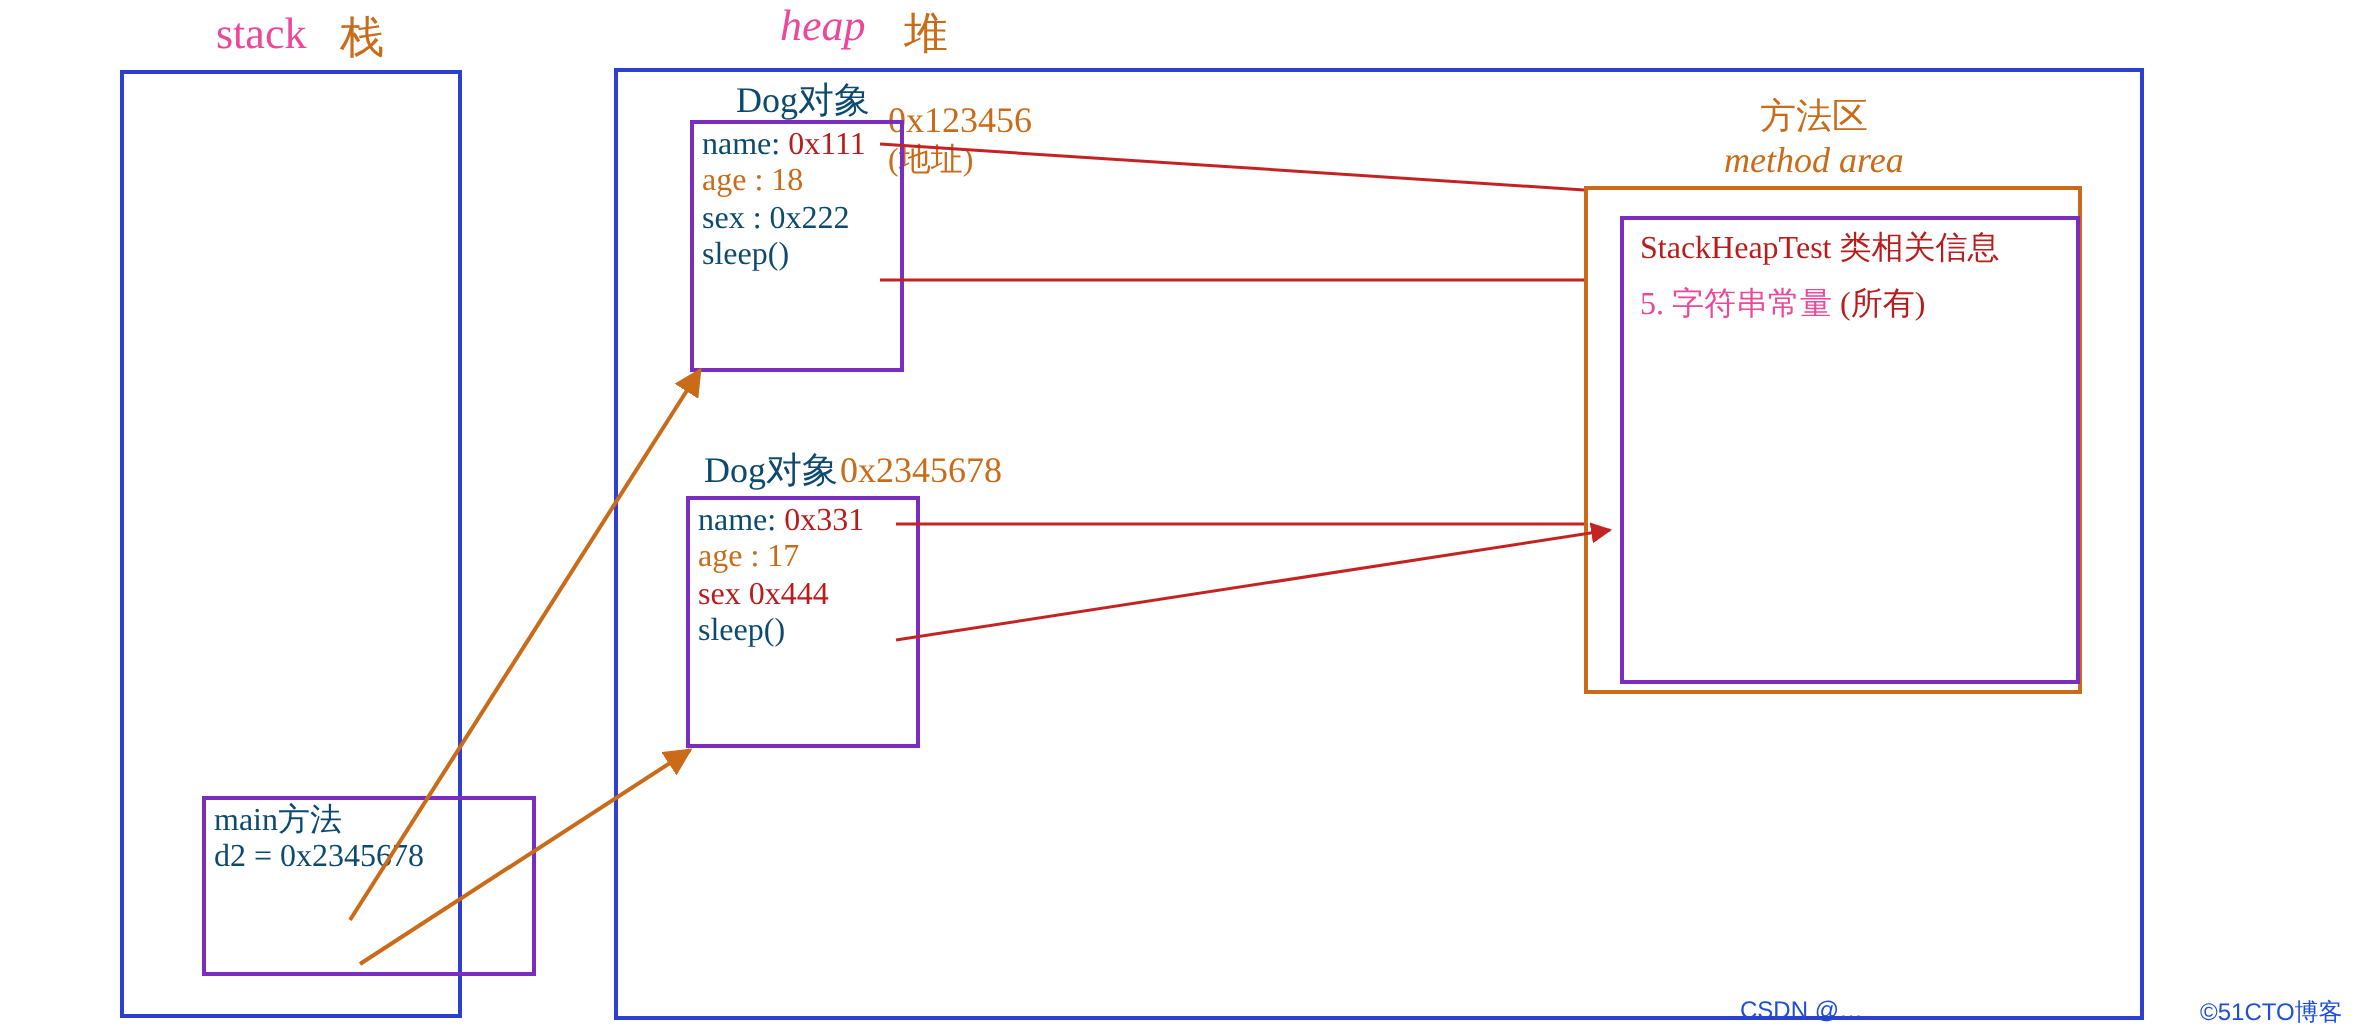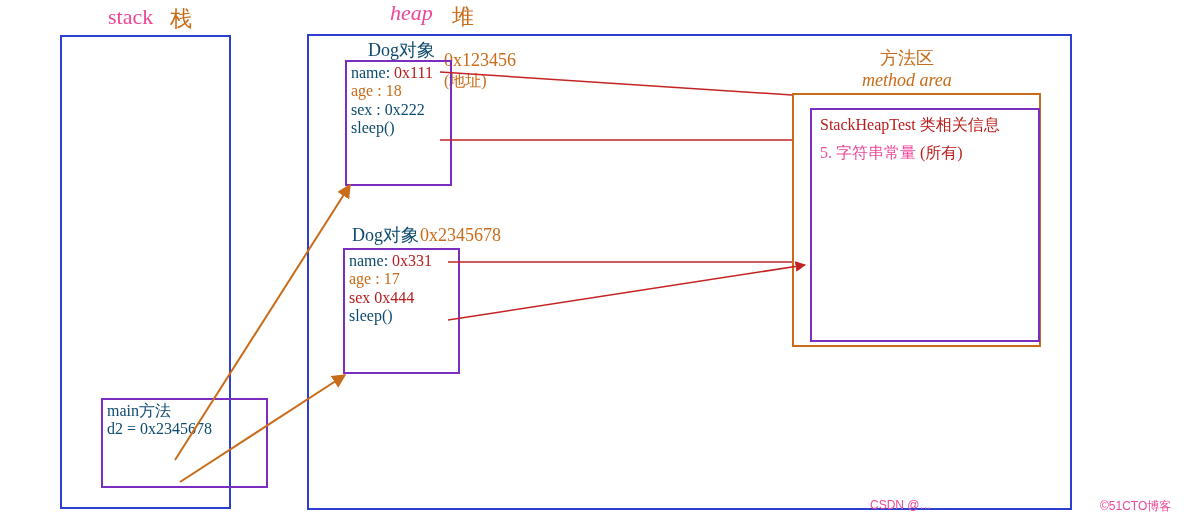--- a/index.html
+++ b/index.html
@@ -2,21 +2,21 @@
 <html><head>
 <meta charset="utf-8">
 <style>
   html,body{margin:0;padding:0;width:1184px;height:518px;background:#fff;font-family:"Comic Sans MS","Segoe Script","Bradley Hand",cursive;overflow:hidden;}
   .pos{position:absolute;}
   
   .c-blue{color:#ec4899;}
   .c-purple{color:#0c4a6e;}
   .c-red{color:#b91c1c;}
   .c-orange{color:#c96b18;}
-  .c-light{color:#ec4899;text-align:center;}
+  .c-light{color:#1d4ed8;text-align:center;}
   
   .box-blue{border:2px solid #2d3fcf;}
   .box-purple{border:2px solid #7b2dbf;}
   .box-orange{border:2px solid #c96b18;}
   .t{font-size:18px;line-height:1.15;}
   .ts{font-size:16px;line-height:1.15;}
   .th{font-size:22px;}
   .watermark{font-size:12px;font-family:Arial,sans-serif;}
   svg.pos{pointer-events:none;}
 </style>

